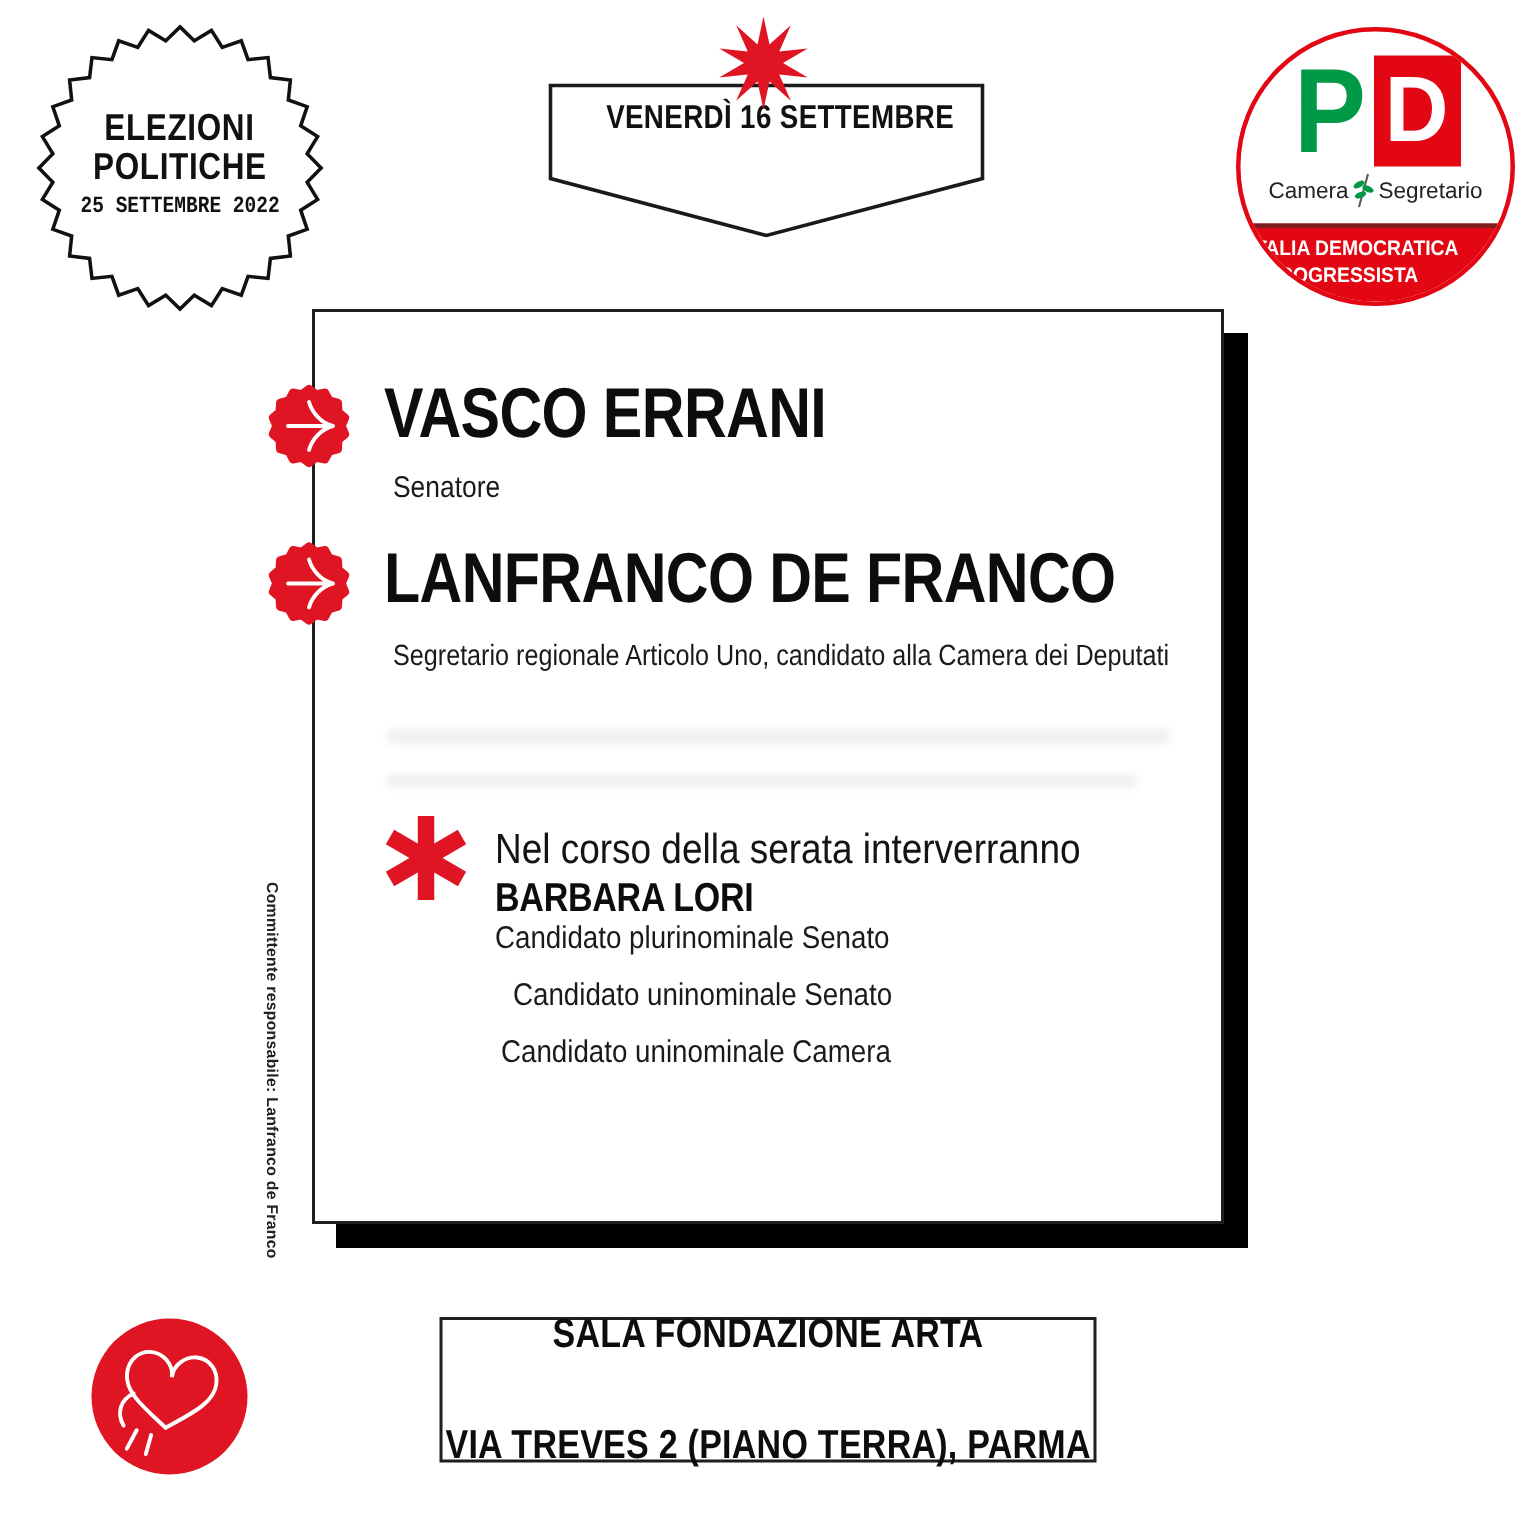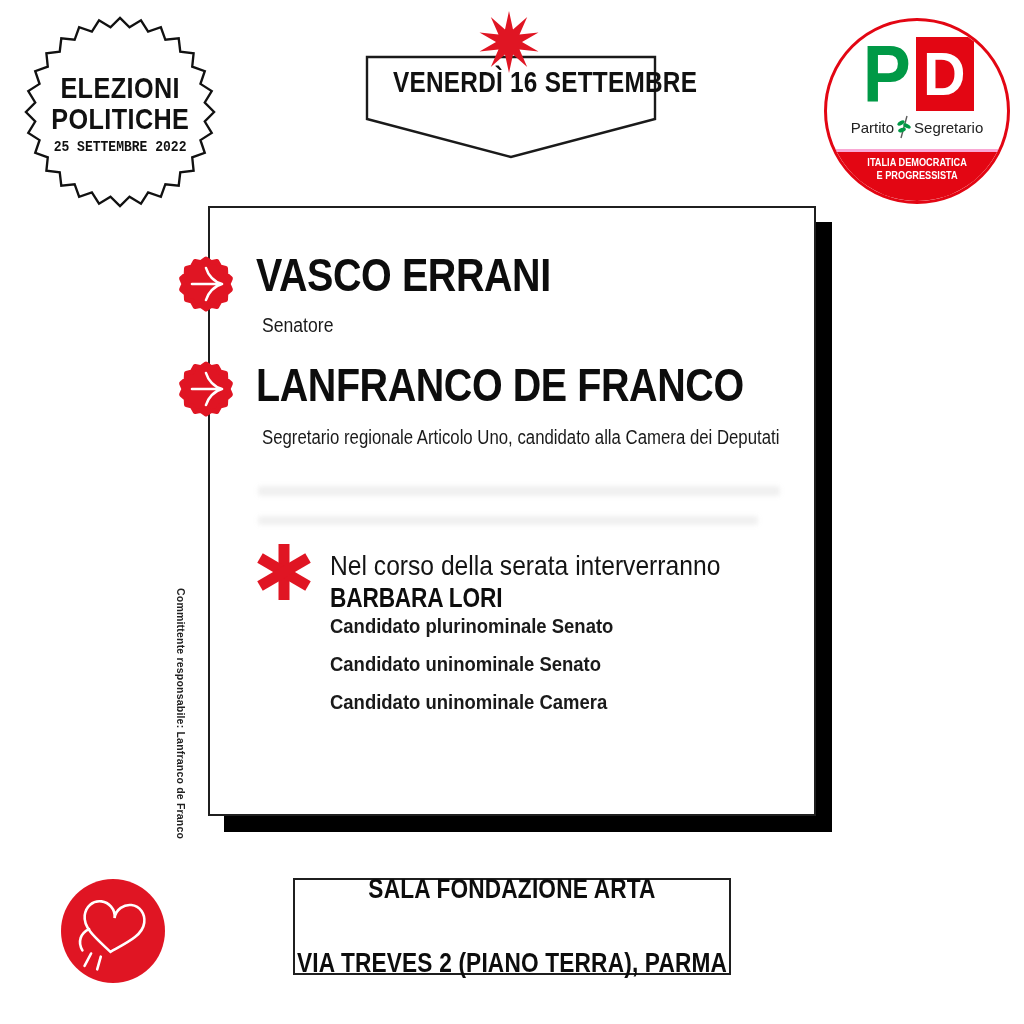--- a/index.html
+++ b/index.html
@@ -8,58 +8,58 @@
     font-family:"Liberation Sans", sans-serif;color:#111;overflow:hidden;
   }
   .abs{position:absolute;}
   .cond{display:inline-block;transform:scaleX(.84);transform-origin:0 50%;white-space:nowrap;}
   .cond-c{display:inline-block;transform:scaleX(.84);transform-origin:50% 50%;white-space:nowrap;}
 
   
   .burst-wrap{left:22px;top:14px;width:196px;height:196px;}
   .burst-wrap svg{position:absolute;left:0;top:0;}
   .burst-text{position:absolute;left:0;top:58px;width:196px;text-align:center;line-height:1.04;}
-  .burst-line{font-weight:800;font-size:30px;letter-spacing:.5px;}
+  .burst-line{font-weight:800;font-size:25px;letter-spacing:.5px;}
   .burst-date{font-weight:600;font-size:15.5px;margin-top:5px;font-family:Liberation Mono, monospace;}
 
   
   .banner-svg{left:364px;top:53px;width:294px;height:108px;}
   .banner-star{left:477px;top:10px;width:64px;height:64px;z-index:3;}
   .banner-text{left:364px;top:66px;width:294px;text-align:center;line-height:1.12;z-index:2;}
-  .banner-line{font-weight:800;font-size:29px;letter-spacing:.3px;text-align:right;}
+  .banner-line{font-weight:800;font-size:22px;letter-spacing:.3px;text-align:right;}
 
   
   .pd-logo{left:824px;top:18px;width:186px;height:186px;border-radius:50%;
     border:3px solid #e30613;background:#fff;overflow:hidden;box-sizing:border-box;}
   .pd-row{display:flex;align-items:center;justify-content:center;margin-top:14px;height:78px;}
   .pd-p{color:#009946;font-weight:800;font-size:80px;line-height:1;transform:scaleX(.9);}
   .pd-dbox{background:#e30613;width:58px;height:74px;margin-left:2px;display:flex;
     align-items:center;justify-content:center;}
   .pd-d{color:#fff;font-weight:800;font-size:62px;line-height:1;transform:scaleX(.95);}
   .pd-name{display:flex;align-items:center;justify-content:center;gap:3px;margin-top:2px;
     font-size:15px;font-weight:500;color:#222;}
   .pd-band{position:absolute;left:0;bottom:0;width:100%;height:52px;background:#e30613;
-    border-top:3px solid #f9a8d4;text-align:center;color:#fff;font-weight:800;
-    font-size:10px;line-height:1.25;padding-top:5px;box-sizing:border-box;}
+    border-top:3px solid #7f1d1d;text-align:left;color:#fff;font-weight:800;
+    font-size:14px;line-height:1.25;padding-top:5px;box-sizing:border-box;}
 
   
   .card{left:208px;top:206px;width:608px;height:610px;background:#fff;
     border:2px solid #1f1f1f;box-sizing:border-box;box-shadow:16px 16px 0 0 #000;}
   .badge{width:58px;height:58px;z-index:4;}
   .badge1{left:177px;top:255px;}
   .badge2{left:177px;top:360px;}
 
   .big-name{font-weight:800;font-size:47px;letter-spacing:-.5px;line-height:1.05;color:#0d0d0d;}
   .role{font-weight:500;font-size:20px;color:#1a1a1a;}
   .ghost{background:rgba(110,110,110,.10);filter:blur(2.5px);border-radius:3px;}
 
   .asterisk-svg{left:250px;top:538px;width:68px;height:68px;}
   .intro{font-weight:500;font-size:28px;color:#141414;}
   .speaker-name{font-weight:800;font-size:27px;line-height:1.1;color:#0d0d0d;letter-spacing:-.2px;}
-  .speaker-role{font-weight:700;font-size:21px;line-height:1.15;color:#1a1a1a;}
+  .speaker-role{font-weight:400;font-size:21px;line-height:1.15;color:#1a1a1a;text-align:right;}
   .speaker-block{margin-bottom:14px;}
 
   .disclaimer{left:187px;top:588px;transform:rotate(90deg);transform-origin:0 0;
     font-size:10.5px;font-weight:700;color:#222;white-space:nowrap;letter-spacing:.2px;}
 
   .heart-circle{left:58px;top:876px;width:110px;height:110px;}
 
   .venue-box{left:293px;top:878px;width:438px;height:97px;border:2px solid #1f1f1f;
     box-sizing:border-box;display:flex;flex-direction:column;align-items:center;
     justify-content:center;line-height:1.25;gap:40px;}
@@ -90,21 +90,21 @@
 </div>
 
 <div class="abs pd-logo">
   <div class="pd-row">
     <span class="pd-p">P</span>
     <div class="pd-dbox">
       <span class="pd-d">D</span>
     </div>
   </div>
   <div class="pd-name">
-    <span>Partito</span>
+    <span>Camera</span>
     <svg width="14" height="24" viewBox="0 0 14 24">
       <line x1="10" y1="1" x2="4" y2="23" stroke="#5a5a5a" stroke-width="1.4"></line>
       <ellipse cx="4" cy="8" rx="4" ry="2" fill="#009946" transform="rotate(-30 4 8)"></ellipse>
       <ellipse cx="10" cy="11" rx="4" ry="2" fill="#009946" transform="rotate(25 10 11)"></ellipse>
       <ellipse cx="5" cy="15" rx="4" ry="2" fill="#009946" transform="rotate(-20 5 15)"></ellipse>
     </svg>
     <span>Segretario</span>
   </div>
   <div class="pd-band">
     <div><span class="cond-c" style="transform:scaleX(.92)">ITALIA DEMOCRATICA</span></div>

